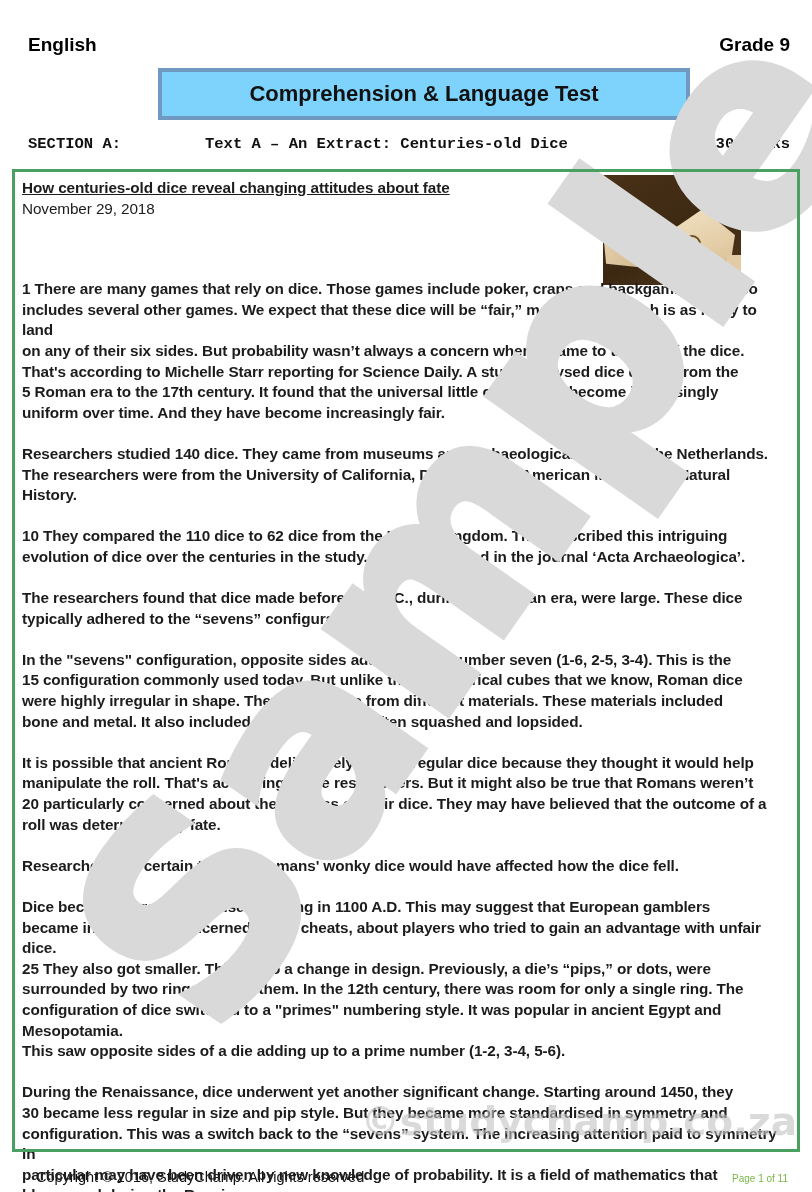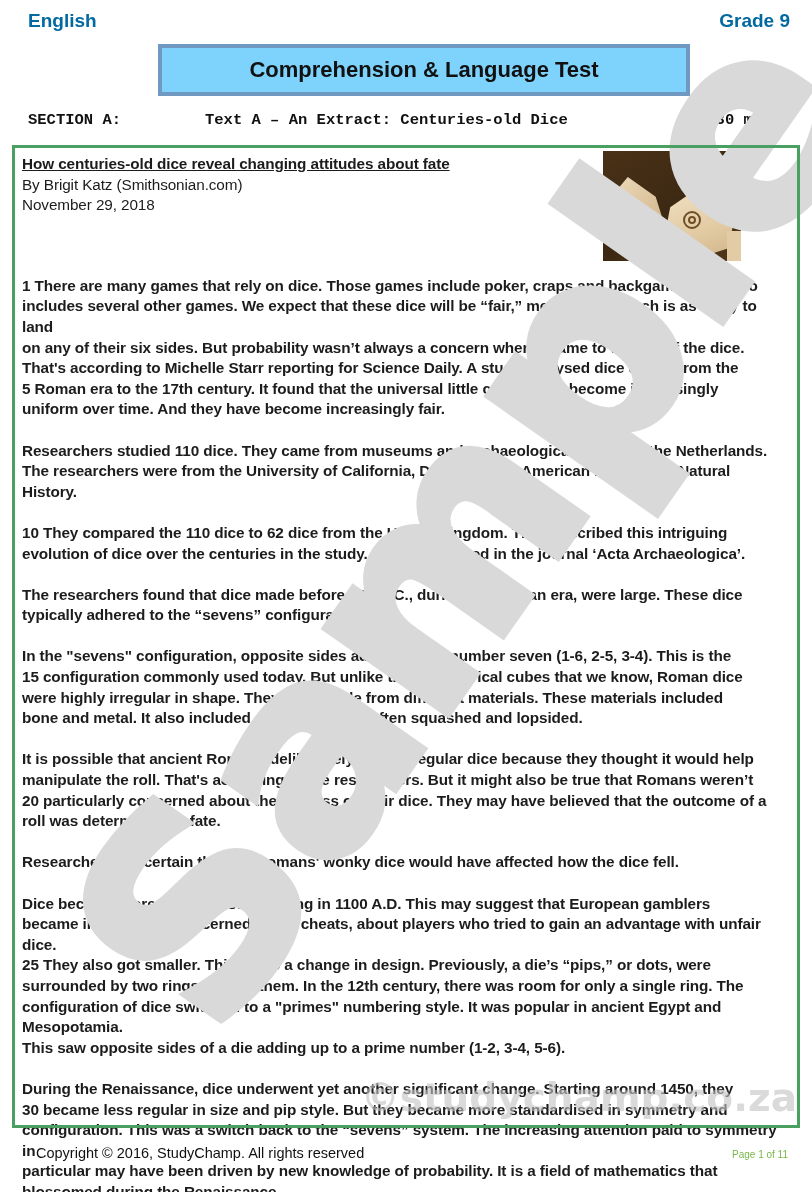--- a/index.html
+++ b/index.html
@@ -4,21 +4,21 @@
 <style>
   * { margin:0; padding:0; box-sizing:border-box; }
   html,body { background:#ffffff; }
   .page {
     position:relative; width:812px; height:1192px; margin:0 auto;
     background:#ffffff; overflow:hidden;
     font-family:"Liberation Sans", sans-serif; color:#1c1c1c;
   }
   
   .hdr { display:flex; justify-content:space-between; padding:10px 22px 0 28px; }
-  .hdr span { font-size:19px; font-weight:bold; color:#0369a1; }
+  .hdr span { font-size:19px; font-weight:bold; color:#000000;margin-top:24px; }
   
   .title-box {
     margin:12px 0 0 158px; width:532px; border:4px solid #7099c2;
     padding:9px 4px; text-align:center;
     font-size:22px; font-weight:bold; color:#111;
     background:#7dd3fc;
   }
   
   .section-row { display:flex; margin:15px 22px 0 28px; font-size:15.5px; font-weight:bold; color:#111;font-family:Liberation Mono, monospace; }
   .section-row .s-label { flex:0 0 177px; }
@@ -88,39 +88,38 @@
   </div>
 
   <div class="section-row">
     <span class="s-label">SECTION A:</span>
     <span class="s-text">Text A – An Extract: Centuries-old Dice</span>
     <span class="s-marks">30 marks</span>
   </div>
 
   <div class="article-box">
     <div class="headline">How centuries-old dice reveal changing attitudes about fate</div>
-    <div class="byline">By Brigit Katz (Smithsonian.com)</div>
     <div class="dateline">November 29, 2018</div>
 
     <div class="photo">
       <div class="die-left"></div>
       <div class="die-right">
         <div class="ring r1"></div>
         <div class="ring r2"></div>
       </div>
       <div class="strip"></div>
     </div>
 
     <p class="para">1 There are many games that rely on dice. Those games include poker, craps and backgammon. It also
 includes several other games. We expect that these dice will be “fair,” meaning that each is as likely to land
 on any of their six sides. But probability wasn’t always a concern when it came to the roll of the dice.
 That's according to Michelle Starr reporting for Science Daily. A study analysed dice dating from the
 5 Roman era to the 17th century. It found that the universal little cubes have become increasingly
 uniform over time. And they have become increasingly fair.</p>
-    <p class="para">Researchers studied 110 dice. They came from museums and archaeological depots in the Netherlands.
+    <p class="para">Researchers studied 140 dice. They came from museums and archaeological depots in the Netherlands.
 The researchers were from the University of California, Davis and the American Museum of Natural
 History.</p>
     <p class="para">10 They compared the 110 dice to 62 dice from the United Kingdom. They described this intriguing
 evolution of dice over the centuries in the study. It was published in the journal ‘Acta Archaeologica’.</p>
     <p class="para">The researchers found that dice made before 400 B.C., during the Roman era, were large. These dice
 typically adhered to the “sevens” configuration.</p>
     <p class="para">In the "sevens" configuration, opposite sides add up to the number seven (1-6, 2-5, 3-4). This is the
 15 configuration commonly used today. But unlike the symmetrical cubes that we know, Roman dice
 were highly irregular in shape. They were made from different materials. These materials included
 bone and metal. It also included clay. They were often squashed and lopsided.</p>

